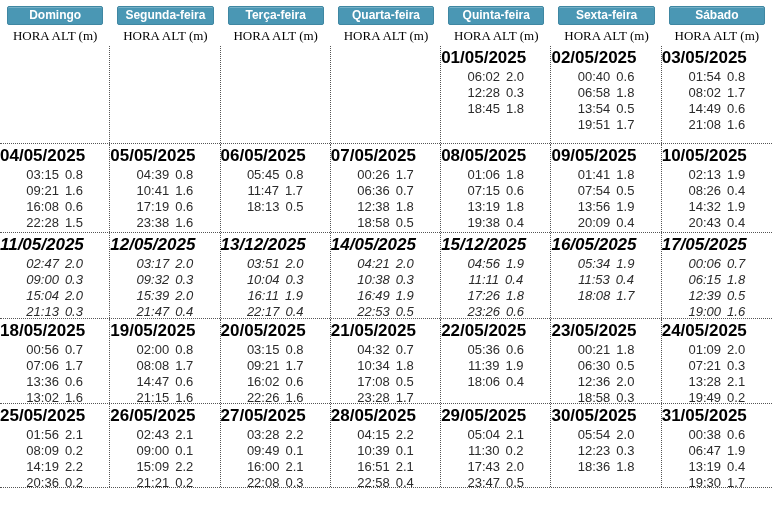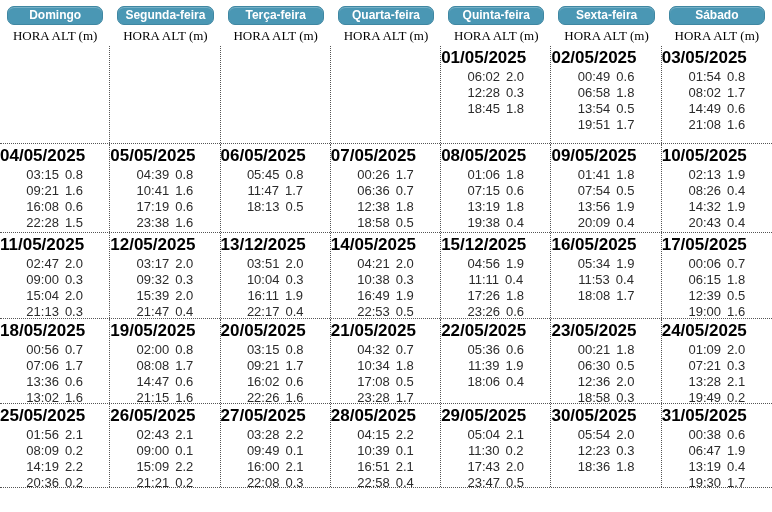--- a/index.html
+++ b/index.html
@@ -11,40 +11,40 @@
   .calendar { width:772px; }
   
   .header-row {
     display:grid; grid-template-columns:repeat(7,1fr);
     padding-top:6px;
   }
   .day-col { text-align:center; }
   .day-btn {
     display:block; margin:0 7px; height:17px; line-height:17px;
     background:var(--btn-bg,#4A97B4); border:1px solid var(--btn-border,#3F87A2);
-    border-radius:7px; color:var(--btn-text,#fff);
+    border-radius:2px; color:var(--btn-text,#fff);
     font-size:12px; font-weight:bold; text-align:center;
     box-shadow:inset 0 1px 0 rgba(255,255,255,.25);
     cursor:pointer;
   }
   .subhead {
     margin-top:4px; font-family:"Liberation Serif", serif;
     font-size:13px; line-height:14px; color:#000; 
     white-space:nowrap;
   }
   
   #weeks { margin-top:3px; }
   .week {
     display:grid; grid-template-columns:repeat(7,1fr);
     border-bottom:1px dotted var(--dot,#555);
     box-sizing:border-box;
   }
   .week:nth-of-type(1){ height:98px; }
   .week:nth-of-type(2){ height:89px; }
-  .week:nth-of-type(3){ height:86px; }
+  .week:nth-of-type(3){ height:86px;font-style:italic; }
   .week:nth-of-type(4){ height:85px; }
   .week:nth-of-type(5){ height:84px; }
   .cell {
     border-right:1px dotted var(--dot,#555);
     text-align:left; padding-top:2px; overflow:hidden;
   }
   .cell:last-child { border-right:none; }
   .date {
     font-size:17px; font-weight:bold; color:#000;
     line-height:19px; margin-bottom:2px; white-space:nowrap;
@@ -107,21 +107,21 @@
             <span>0.3</span>
           </div>
           <div class="tide-row">
             <span>18:45</span>
             <span>1.8</span>
           </div>
         </div>
         <div class="cell">
           <div class="date">02/05/2025</div>
           <div class="tide-row">
-            <span>00:49</span>
+            <span>00:40</span>
             <span>0.6</span>
           </div>
           <div class="tide-row">
             <span>06:58</span>
             <span>1.8</span>
           </div>
           <div class="tide-row">
             <span>13:54</span>
             <span>0.5</span>
           </div>

